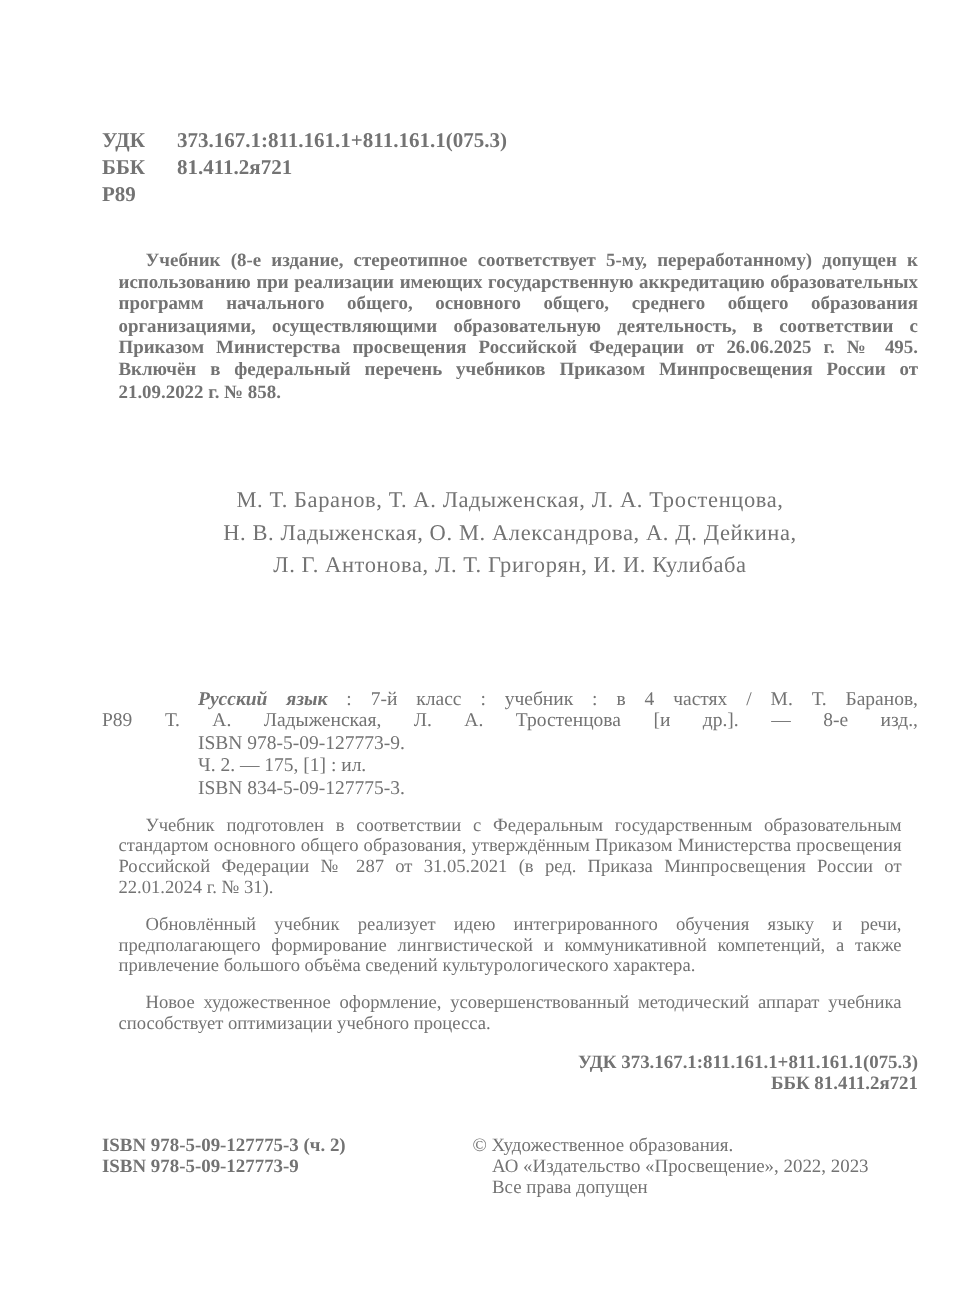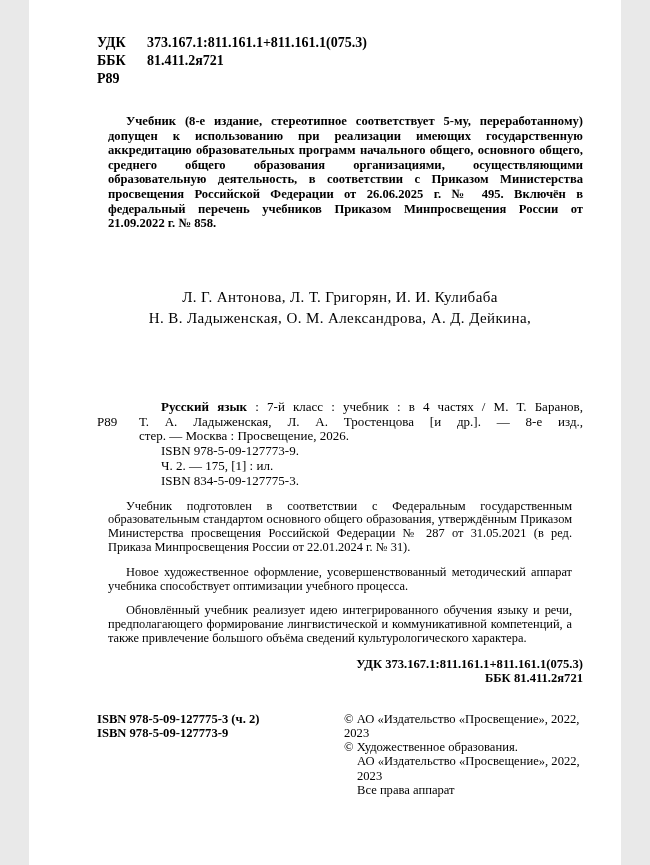--- a/index.html
+++ b/index.html
@@ -1,25 +1,25 @@
 <!DOCTYPE html>
 <html><head>
 <meta charset="utf-8">
 <style>
   html, body { margin: 0; padding: 0; background: #e9e9e9; }
   .page {
     position: relative;
-    width: 592px;
+    width: 650px;
     height: 865px;
     margin: 0 auto;
     background: #ffffff;
-    color: #000000;
+    color: #737373;
     font-family: "Liberation Serif", "DejaVu Serif", serif;
     box-sizing: border-box;
-    padding: 34px 38px 0 68px;
+    padding: 86px 38px 0 68px;
     overflow: hidden;
   }
   
   .codes-top { font-weight: bold; font-size: 14px; line-height: 18px; }
   .code-label { display: inline-block; width: 50px; }
   .r89 { margin-top: 0; }
 
   
   .admission {
     margin: 26px 0 0 11px;
@@ -34,21 +34,21 @@
   .authors { margin-top: 56px; text-align: center; }
   .authors-heading { font-weight: bold; font-size: 15px; line-height: 22px; }
   .authors-line { font-size: 15px; line-height: 21.5px; letter-spacing: 0.4px; }
 
   
   .catalog { position: relative; margin-top: 70px; margin-left: 42px; font-size: 13px; line-height: 14.8px; }
   .cat-line { position: relative; }
   .cat-justify { text-align: justify; text-align-last: justify; }
   .cat-indent { padding-left: 22px; }
   .margin-code { position: absolute; left: -42px; top: 0; font-weight: normal; }
-  .cat-title { font-weight: bold; }
+  .cat-title { font-weight: bold; font-style: italic; }
 
   
   .annotation { margin-top: 3px; }
   .ann {
     margin: 11px;
     font-size: 12.4px;
     line-height: 13.8px;
     text-align: justify;
     text-indent: 18px;
   }
@@ -73,54 +73,53 @@
     </div>
     <div class="code-line">
       <span class="code-label">ББК</span><span>81.411.2я721</span>
     </div>
     <div class="code-line r89">Р89</div>
   </header>
 
   <p class="admission">Учебник (8-е издание, стереотипное соответствует 5-му, переработанному) допущен к использованию при реализации имеющих государственную аккредитацию образовательных программ начального общего, основного общего, среднего общего образования организациями, осуществляющими образовательную деятельность, в соответствии с Приказом Министерства просвещения Российской Федерации от 26.06.2025 г. № 495. Включён в федеральный перечень учебников Приказом Минпросвещения России от 21.09.2022 г. № 858.</p>
 
   <section class="authors">
+    <div class="authors-line">М. Т. Баранов, Т. А. Ладыженская, Л. А. Тростенцова,</div>
+    <div class="authors-line">Н. В. Ладыженская, О. М. Александрова, А. Д. Дейкина,</div>
     <div class="authors-line">Л. Г. Антонова, Л. Т. Григорян, И. И. Кулибаба</div>
-    <div class="authors-line">Н. В. Ладыженская, О. М. Александрова, А. Д. Дейкина,</div>
   </section>
 
   <section class="catalog">
     <div class="cat-line cat-justify cat-indent">
       <span class="cat-title">Русский язык</span><span> : 7-й класс : учебник : в 4 частях / М. Т. Баранов,</span>
     </div>
     <div class="cat-line cat-justify">
       <span class="margin-code">Р89</span><span>Т. А. Ладыженская, Л. А. Тростенцова [и др.]. — 8-е изд.,</span>
     </div>
-    <div class="cat-line">стер. — Москва : Просвещение, 2026.</div>
     <div class="cat-line cat-indent">ISBN 978-5-09-127773-9.</div>
     <div class="cat-line cat-indent">Ч. 2. — 175, [1] : ил.</div>
     <div class="cat-line cat-indent">ISBN 834-5-09-127775-3.</div>
   </section>
 
   <section class="annotation">
     <p class="ann">Учебник подготовлен в соответствии с Федеральным государственным образовательным стандартом основного общего образования, утверждённым Приказом Министерства просвещения Российской Федерации № 287 от 31.05.2021 (в ред. Приказа Минпросвещения России от 22.01.2024 г. № 31).</p>
+    <p class="ann">Обновлённый учебник реализует идею интегрированного обучения языку и речи, предполагающего формирование лингвистической и коммуникативной компетенций, а также привлечение большого объёма сведений культурологического характера.</p>
     <p class="ann">Новое художественное оформление, усовершенствованный методический аппарат учебника способствует оптимизации учебного процесса.</p>
-    <p class="ann">Обновлённый учебник реализует идею интегрированного обучения языку и речи, предполагающего формирование лингвистической и коммуникативной компетенций, а также привлечение большого объёма сведений культурологического характера.</p>
   </section>
 
   <div class="codes-bottom">
     <div>УДК 373.167.1:811.161.1+811.161.1(075.3)</div>
     <div>ББК 81.411.2я721</div>
   </div>
 
   <footer class="bottom">
     <div class="isbns">
       <div>ISBN 978-5-09-127775-3 (ч. 2)</div>
       <div>ISBN 978-5-09-127773-9</div>
     </div>
     <div class="copyrights">
-      <div>© АО «Издательство «Просвещение», 2022, 2023</div>
       <div>© Художественное образования.</div>
       <div class="cindent">АО «Издательство «Просвещение», 2022, 2023</div>
-      <div class="cindent">Все права аппарат</div>
+      <div class="cindent">Все права допущен</div>
     </div>
   </footer>
 
 </div>
 
 </body></html>

